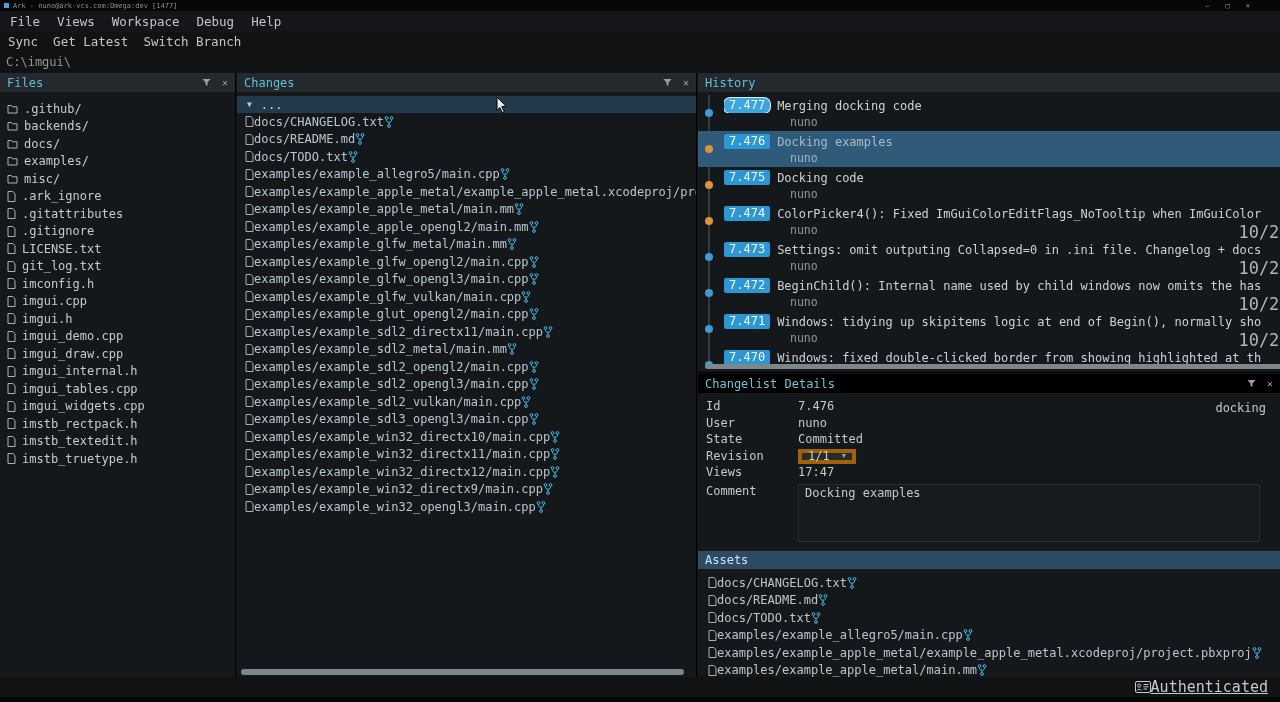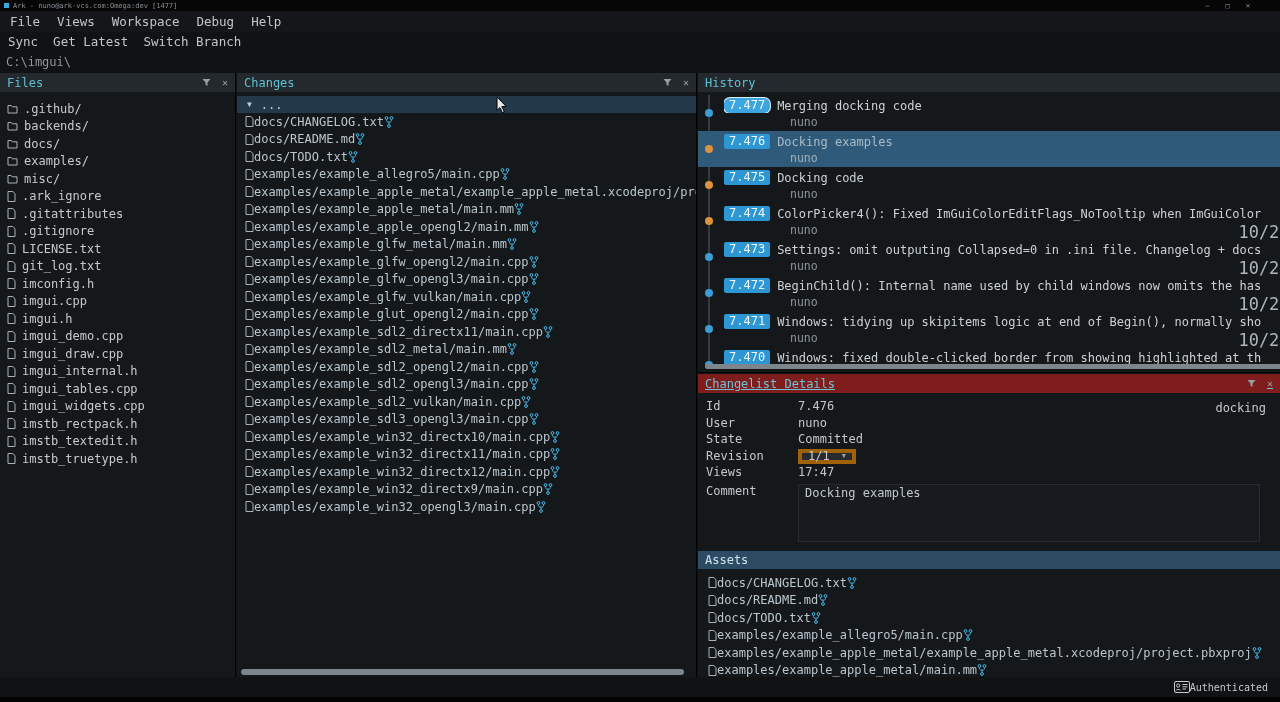--- a/index.html
+++ b/index.html
@@ -71,21 +71,21 @@
     line-height:15px; border-radius:2px; flex-shrink:0;
   }
   .badge.head { background:#3da6e0; box-shadow:0 0 0 1px #d9f1fd;border-radius:6px; }
   .hist-msg { white-space:nowrap; overflow:hidden; color:#ccd1d5; }
   .hist-row.selected .hist-msg { color:#a9bcc9; }
   .hist-author { position:absolute; left:92px; top:20px; color:#8d959b; font-size:11.5px; }
   .hist-row.selected .hist-author { color:#9fb2bf; }
   .hist-time { position:absolute; right:8px; top:19px; color:#aeb5ba; font-size:17px; }
   .dot { position:absolute; left:7px; top:14px; width:8px; height:8px; border-radius:50%; }
   
-  #details-panel .panel-header { background:#7f1d1d; color:#6cc3d6;text-decoration:underline; }
+  #details-panel .panel-header { background:#000000; color:#6cc3d6; }
   .details-body { padding:6px 10px 0 8px; position:relative; }
   .detail-row { display:flex; align-items:flex-start; height:16.5px; }
   .detail-label { width:92px; flex-shrink:0; color:#c3c8cc; }
   .detail-value { color:#c3c8cc; }
   .branch-tag { position:absolute; right:14px; top:8px; color:#c3c8cc; }
   .combo {
     display:inline-flex; align-items:center; gap:12px; background:#262b30;
     border:4px solid #a16207; padding:0 6px; height:15px; cursor:default;
   }
   .combo .chev { font-size:7px; color:#9aa2a8; }
@@ -95,21 +95,21 @@
     border:1px solid #272c31; padding:1px 6px;
   }
   
   #assets-panel .panel-header { height:18px; background:#2d4b63; color:#cfe4ef; }
   .assets-list { padding-top:5px; }
   .asset-row { padding-left:10px; }
   
   .statusbar {
     position:absolute; left:0; top:677px; width:1280px; height:20px;
     display:flex; align-items:center; justify-content:flex-end;
-    padding-right:12px; background:#101214; font-size:10px;
+    padding-right:12px; background:#101214; font-size:15px;text-decoration:underline;
   }
   .bottom-strip { position:absolute; left:0; top:697px; width:1280px; height:5px; background:#040404; }
   
   #cursor { position:absolute; left:496px; top:96px; z-index:50; pointer-events:none; }
 </style>
 </head>
 <body>
 
 <div class="titlebar">
   <span class="app-dot"></span>

